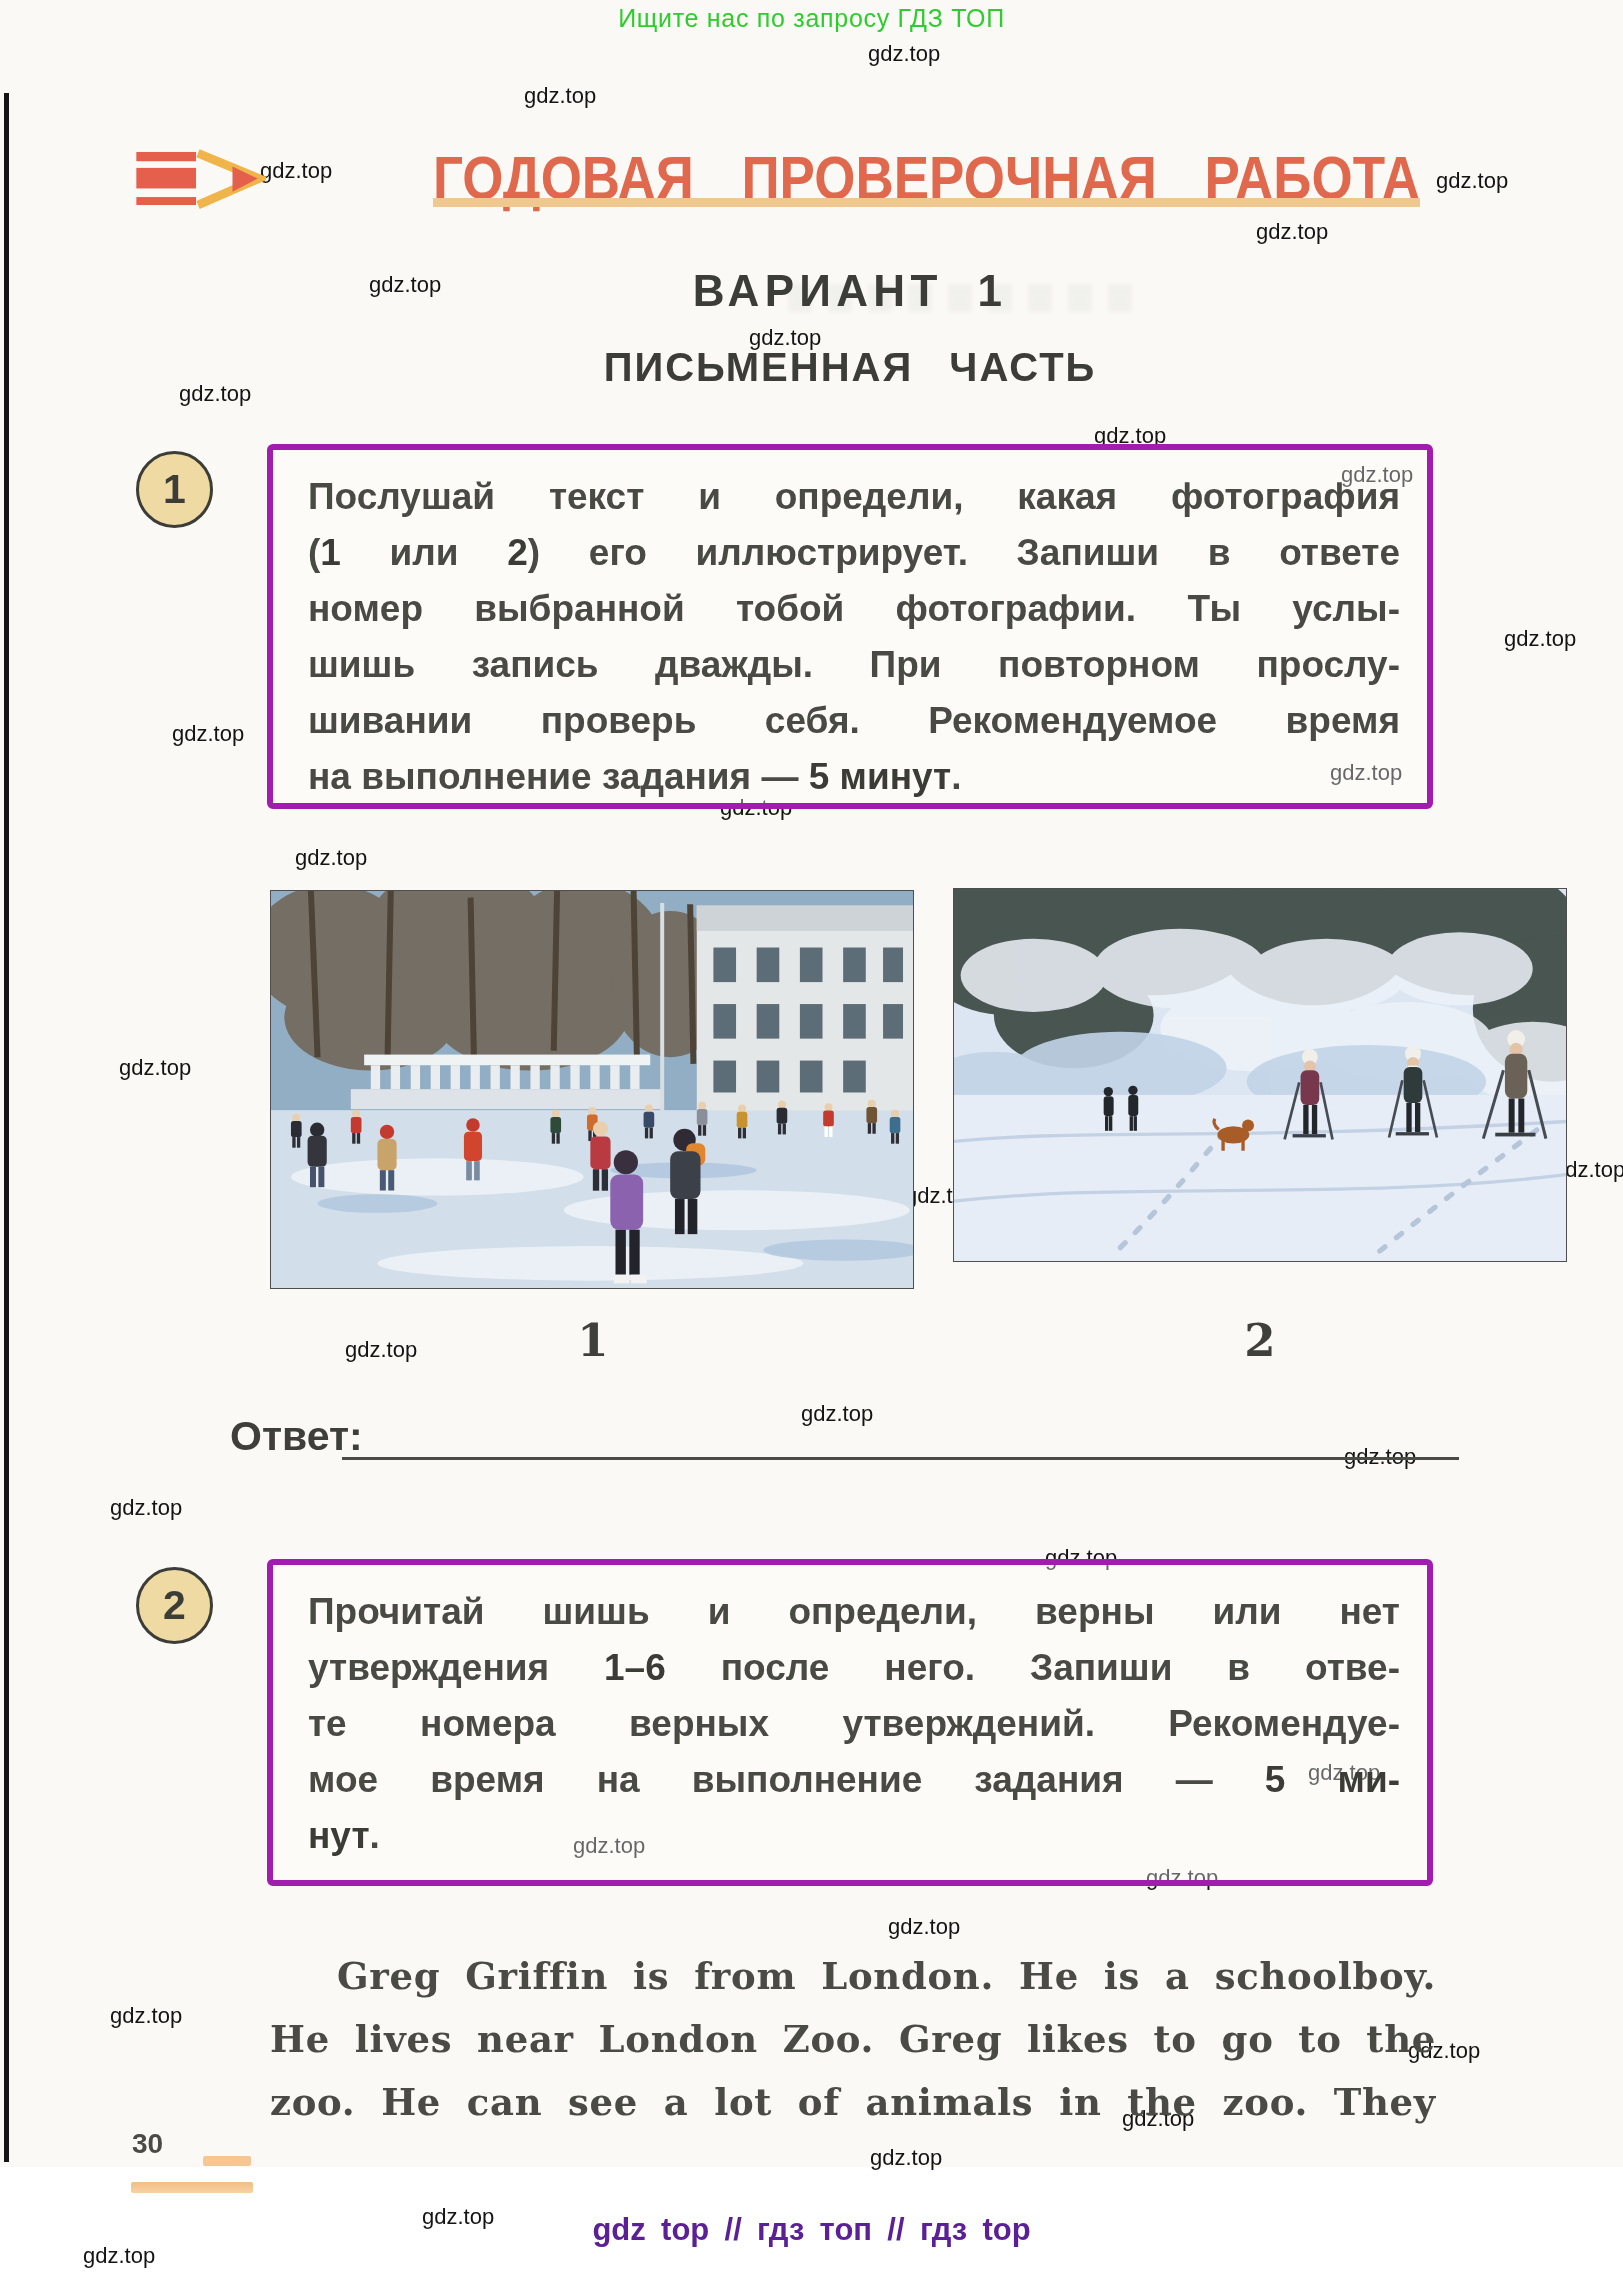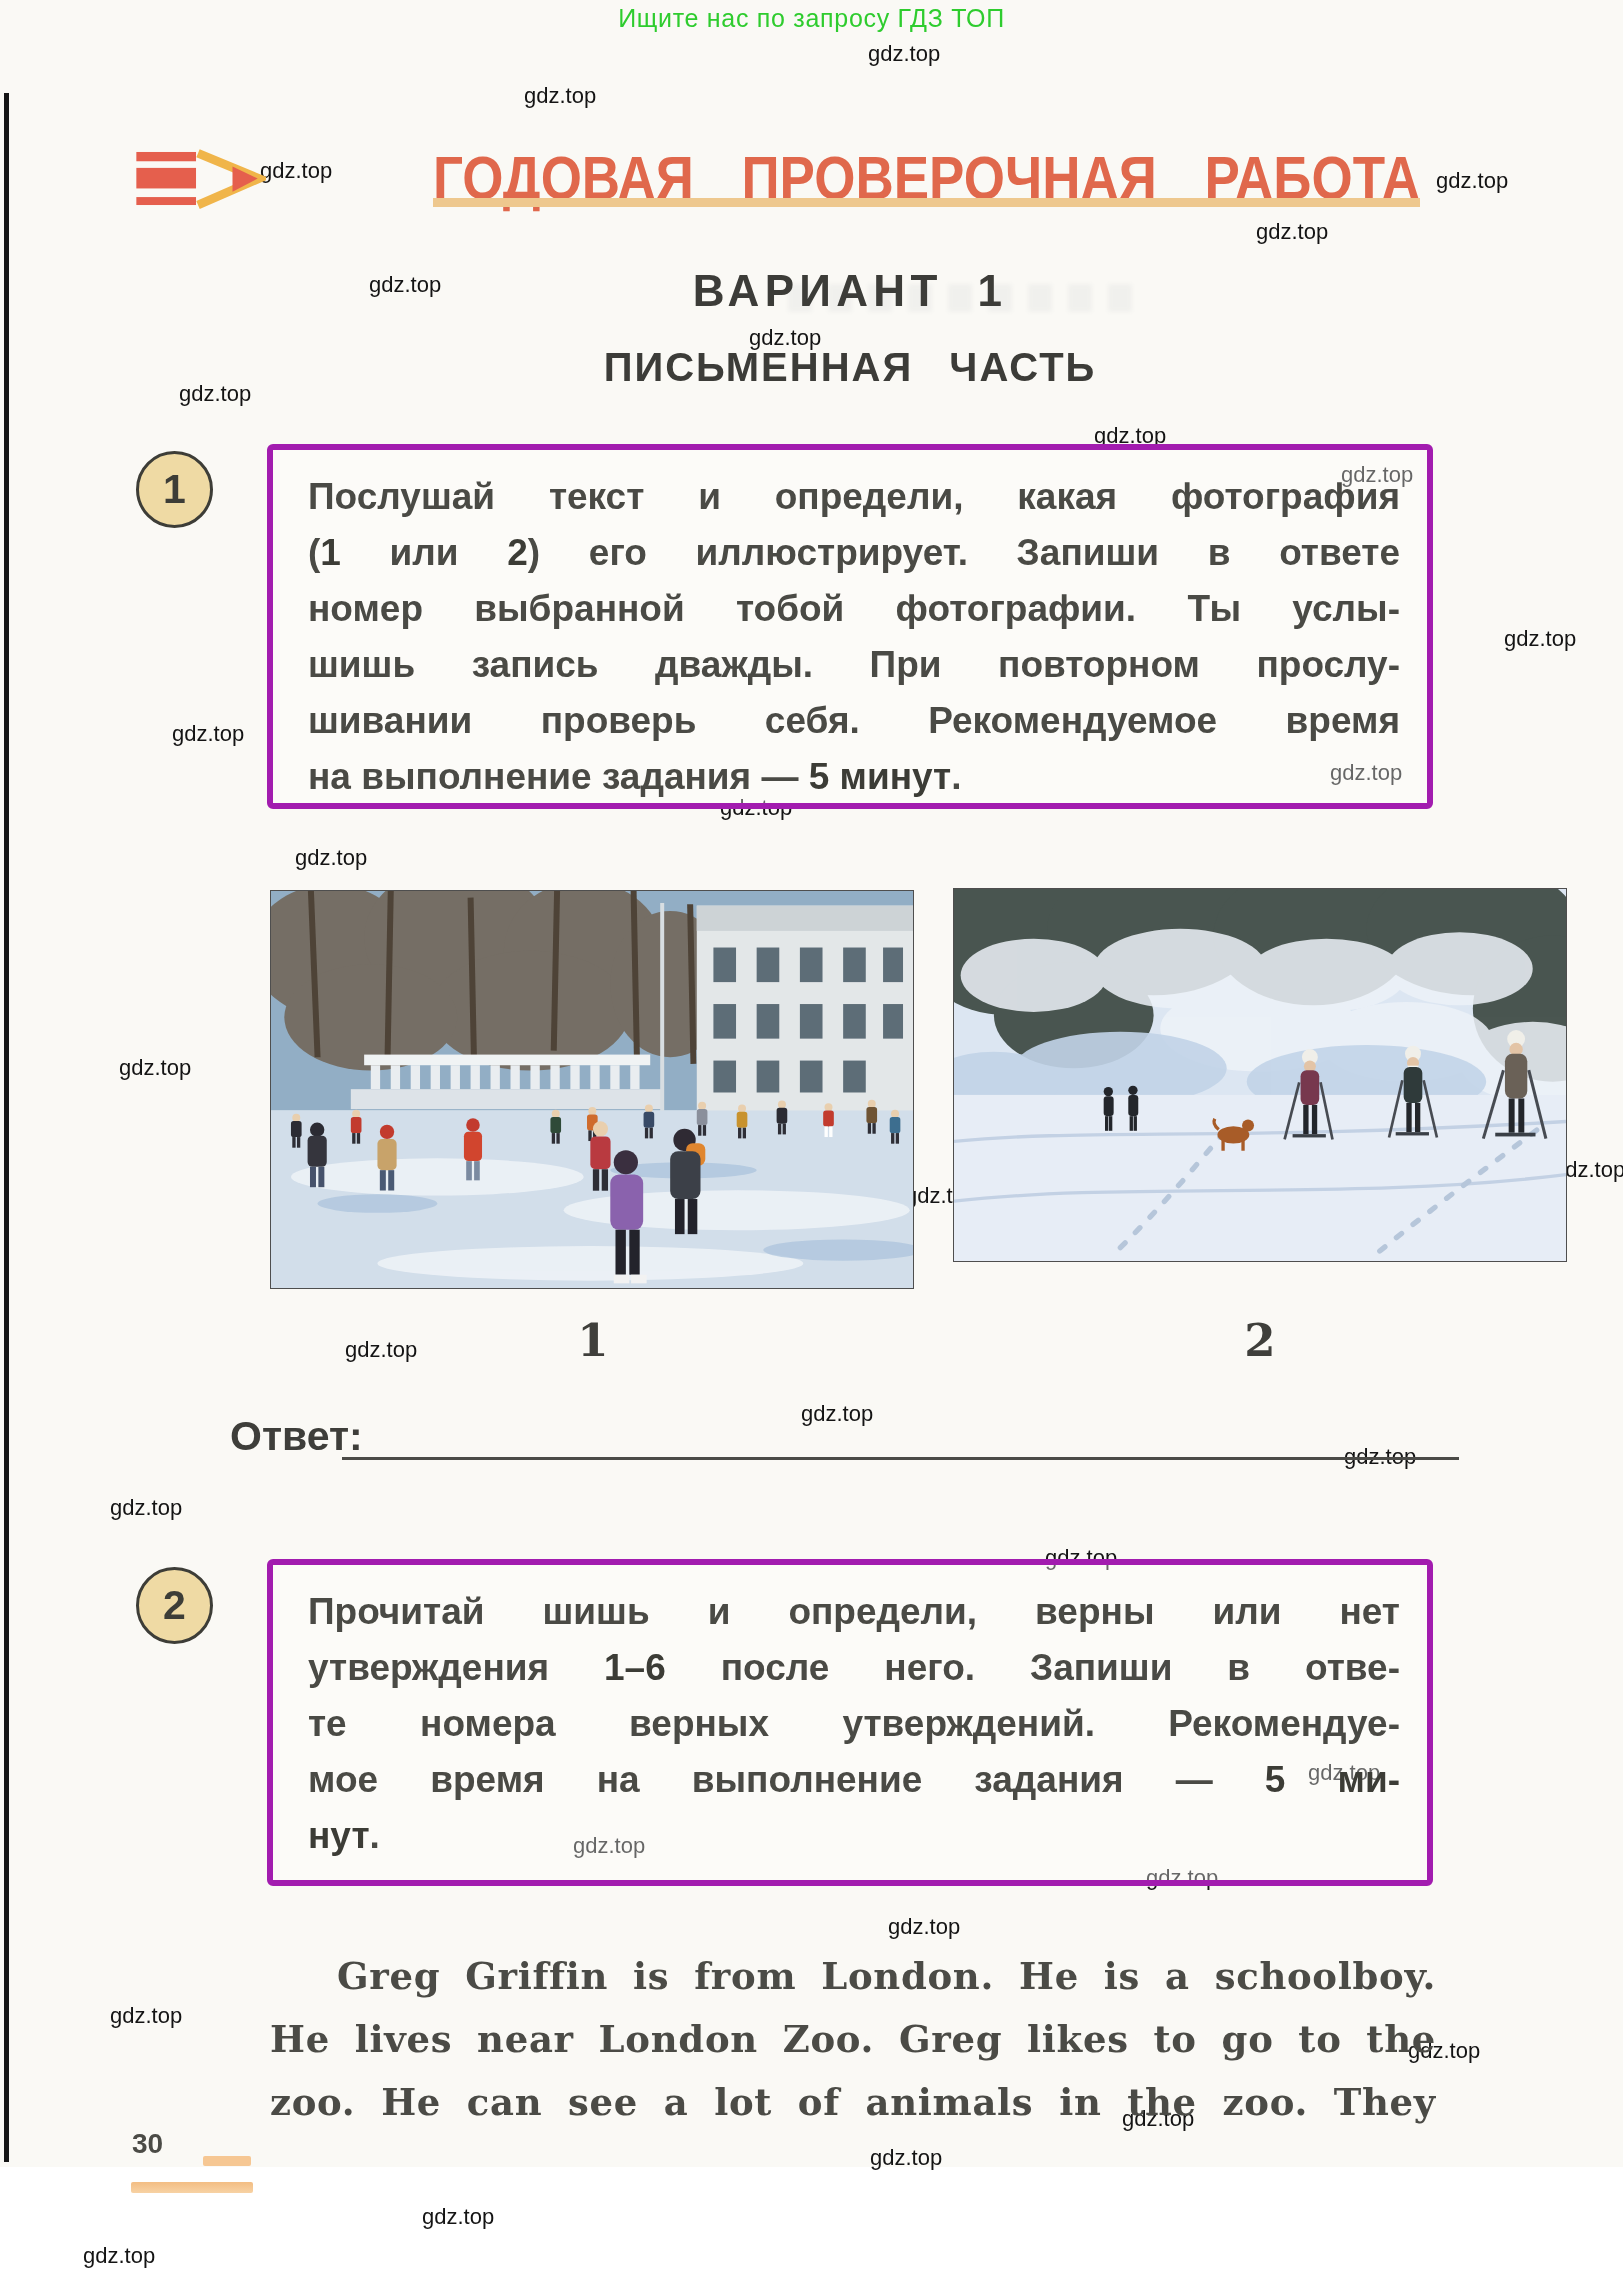--- a/index.html
+++ b/index.html
@@ -463,14 +463,15 @@
   <div class="abs" id="reading">
       <div class="eline">Greg Griffin is from London. He is a schoolboy.</div>
       <div class="eline">He lives near London Zoo. Greg likes to go to the</div>
       <div class="eline">zoo. He can see a lot of animals in the zoo. They</div>
     </div>
 
   <div class="abs" id="page-number">30</div>
   <div class="abs" id="pn-dash"></div>
   <div class="abs" id="pn-underline"></div>
 
+  <div class="abs" id="footer">gdz top // гдз топ // гдз top</div>
 </div>
 
 
 </body></html>

